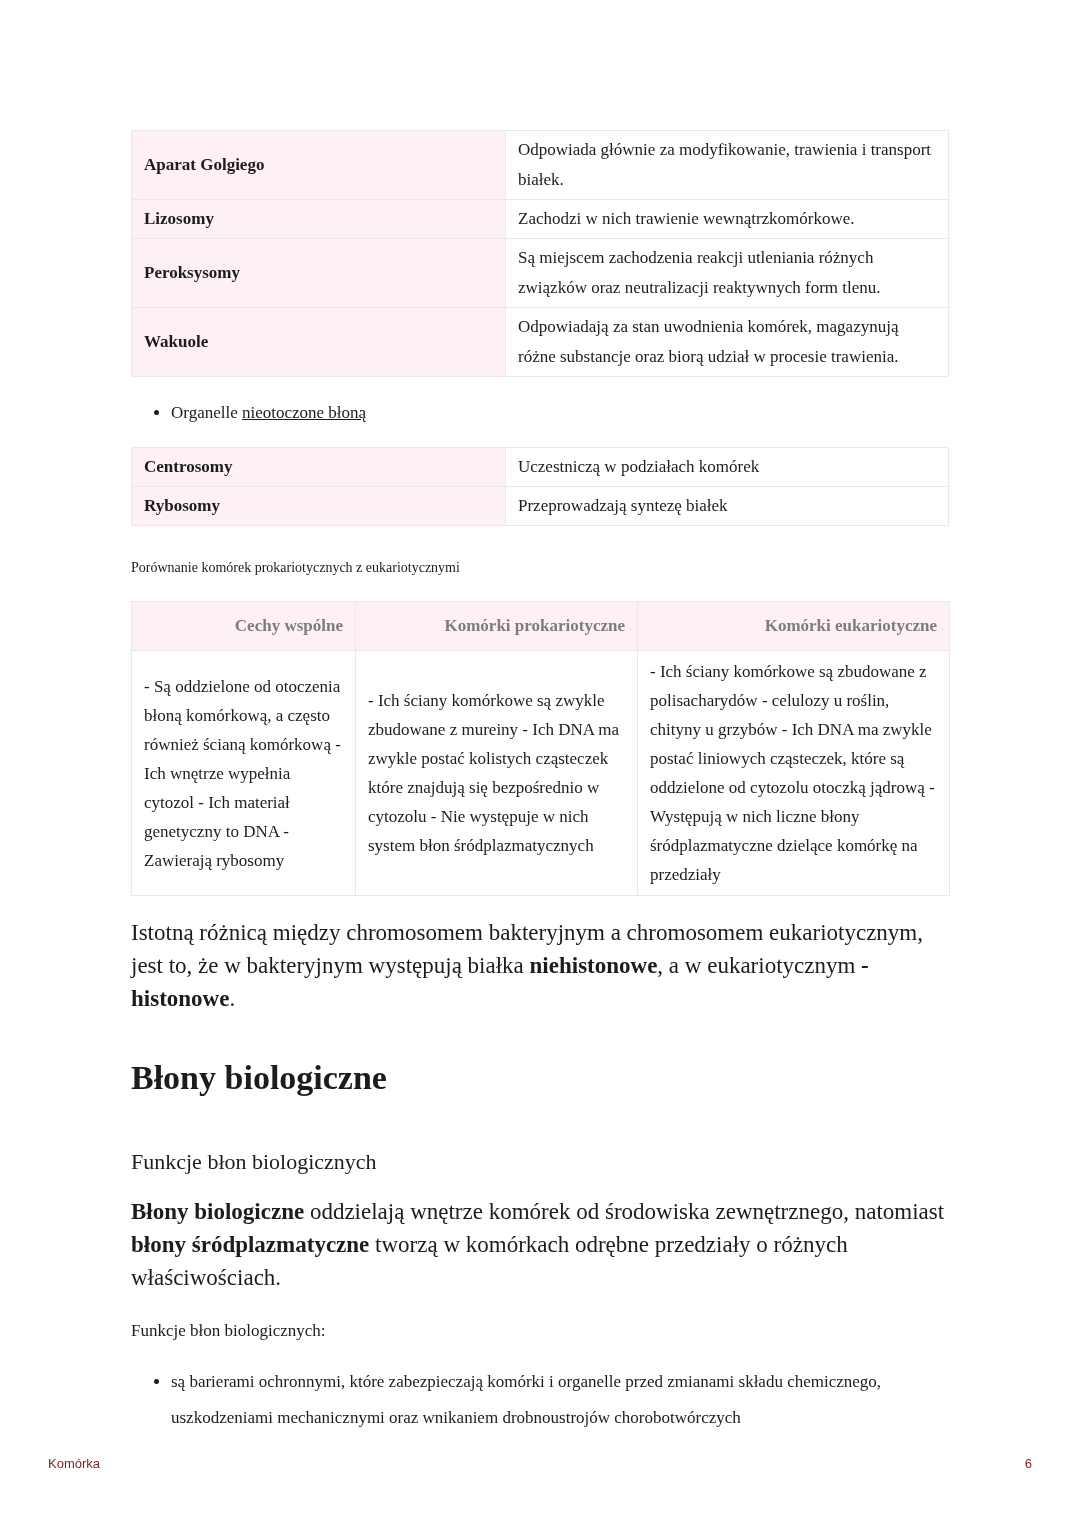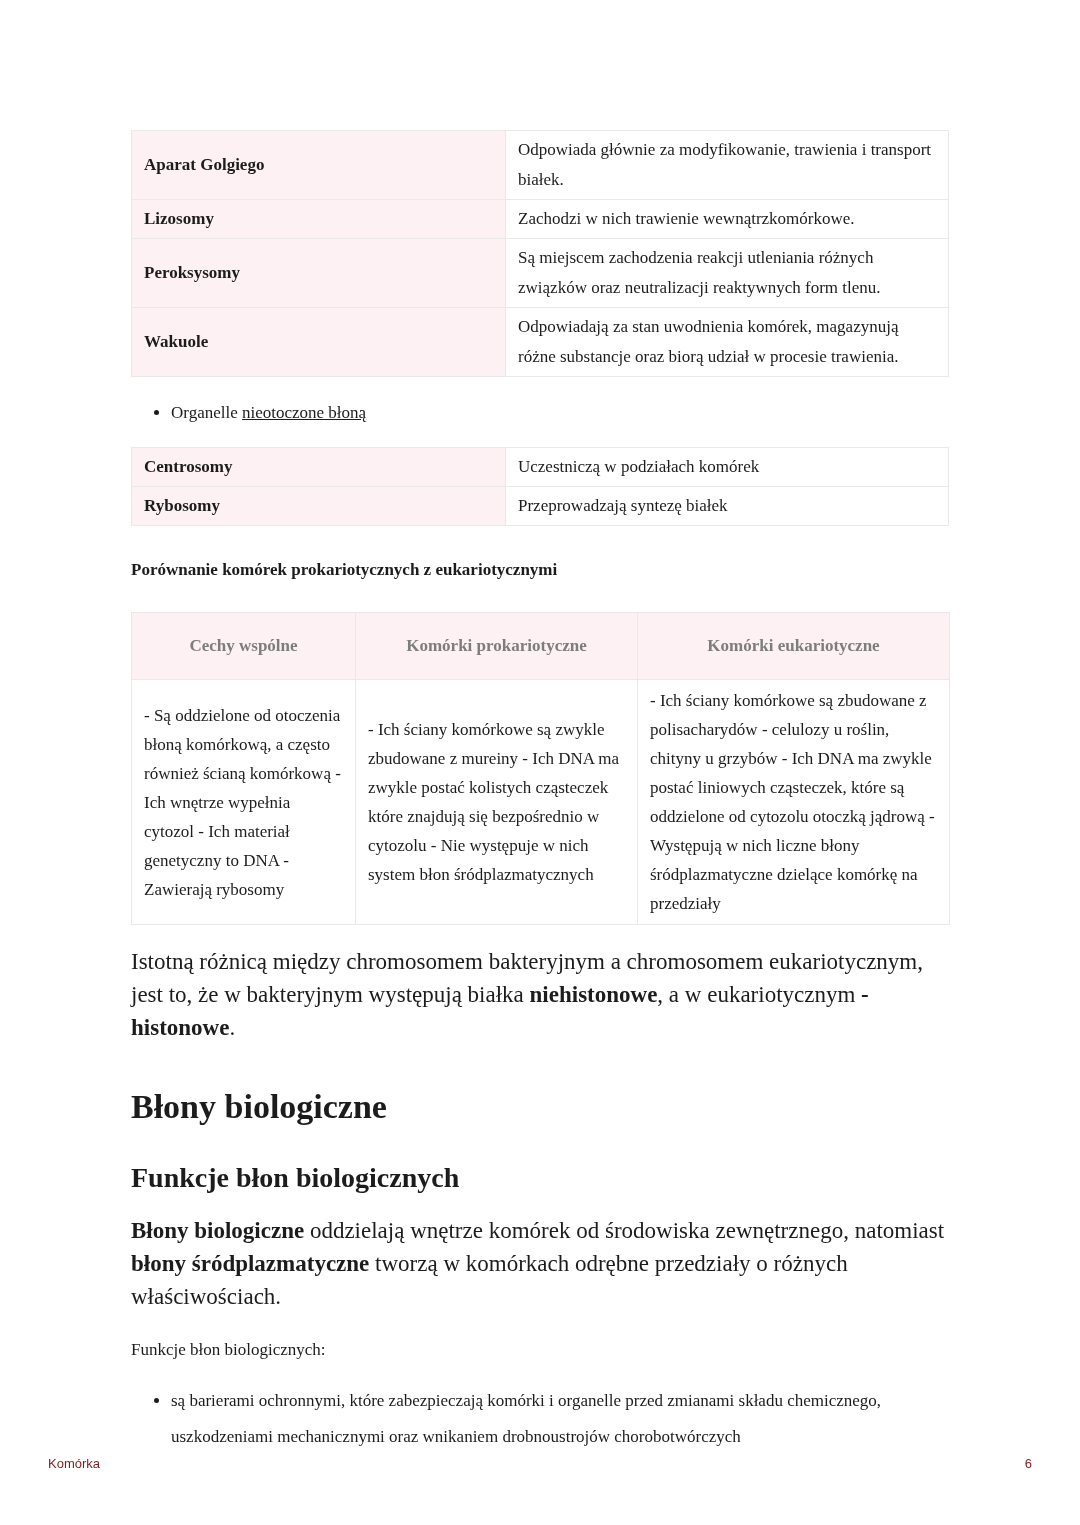--- a/index.html
+++ b/index.html
@@ -17,29 +17,29 @@
     font-size:17px;line-height:30px;vertical-align:middle;
   }
   table.def-table td.key{background:#fdf1f4;font-weight:bold;width:349px;}
 
   
   ul.doc-list{margin:18px 0 16px 0;padding-left:40px;list-style:disc;}
   ul.doc-list li{font-size:17px;line-height:36px;margin:0;}
   .u{text-decoration:underline;}
 
   
-  h2.section-heading{font-size:17px;font-weight:bold;margin:34px 0 32px 0;letter-spacing:0;}
+  h2.section-heading{font-size:14px;font-weight:normal;margin:34px 0 25px 0;letter-spacing:0;}
   h1.big-heading{font-size:34px;font-weight:bold;margin:44px 0 0 0;}
-  h2.sub-heading{font-size:28px;font-weight:bold;margin:36px 0 0 0;}
+  h2.sub-heading{font-size:22px;font-weight:normal;margin:52px 0 0 0;}
 
   
   table.cmp-table{border-collapse:collapse;width:100%;table-layout:fixed;}
   table.cmp-table th{
-    background:#fdf1f4;color:#7d7d7d;font-weight:bold;text-align:center;
-    font-size:17px;line-height:30px;padding:18px 12px;border:1px solid #e9e9e9;
+    background:#fdf1f4;color:#7d7d7d;font-weight:bold;text-align:right;
+    font-size:17px;line-height:30px;padding:9px 12px;border:1px solid #e9e9e9;
   }
   table.cmp-table td{
     border:1px solid #e9e9e9;padding:6px 12px;font-size:17px;line-height:29px;
     vertical-align:middle;
   }
   .col-common{width:224px;}
   .col-prok{width:282px;}
   .col-euk{width:312px;}
 
   p.body-para{font-size:23px;line-height:33px;margin:20px 0 0 0;}

